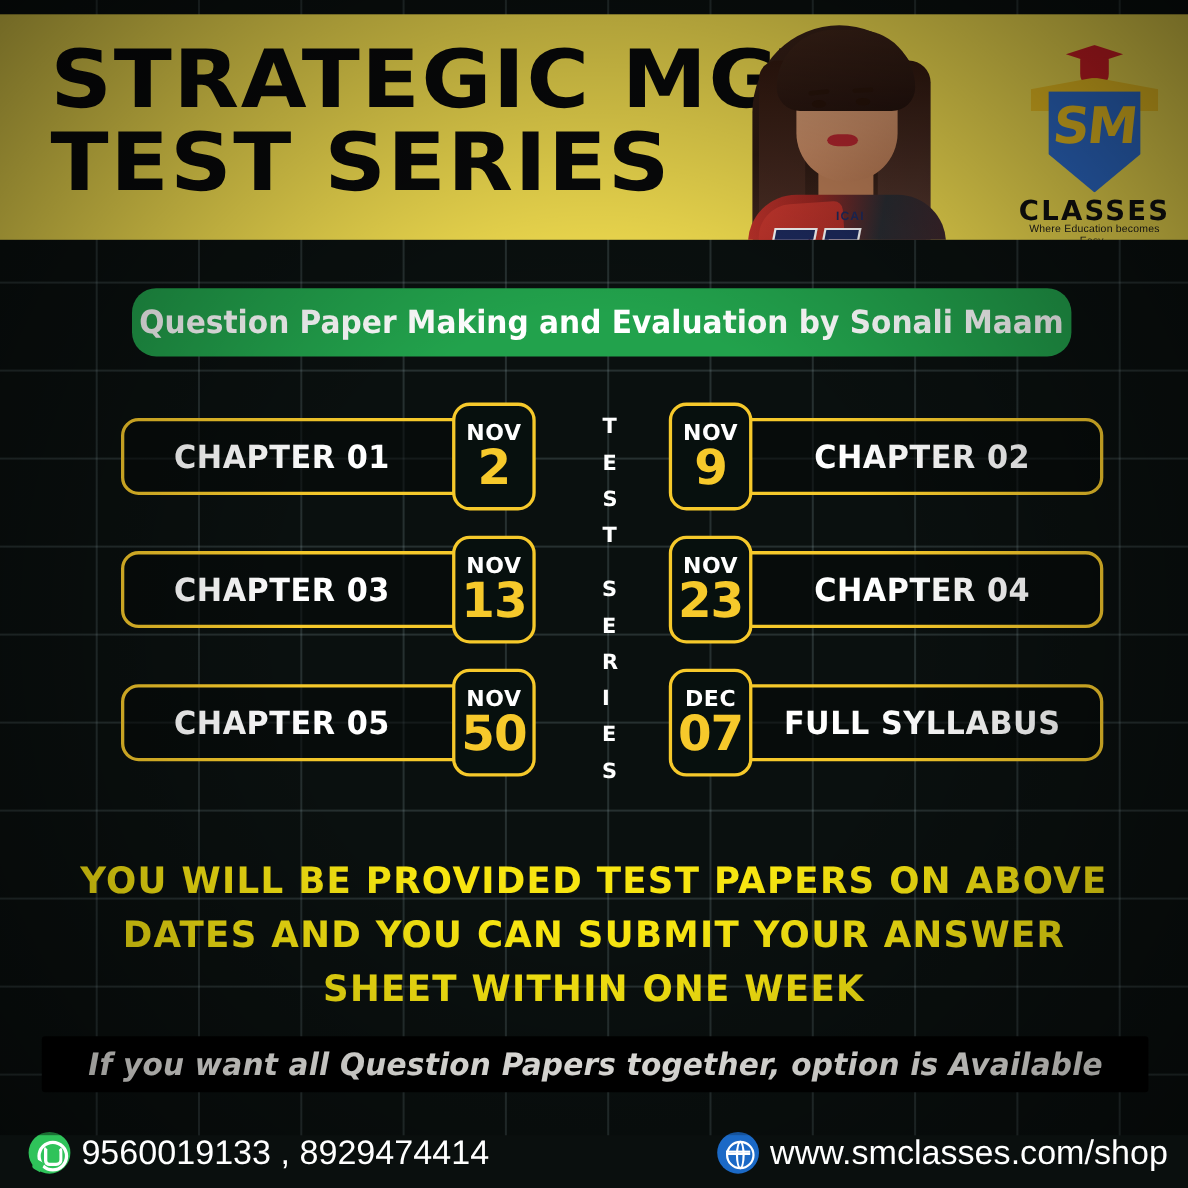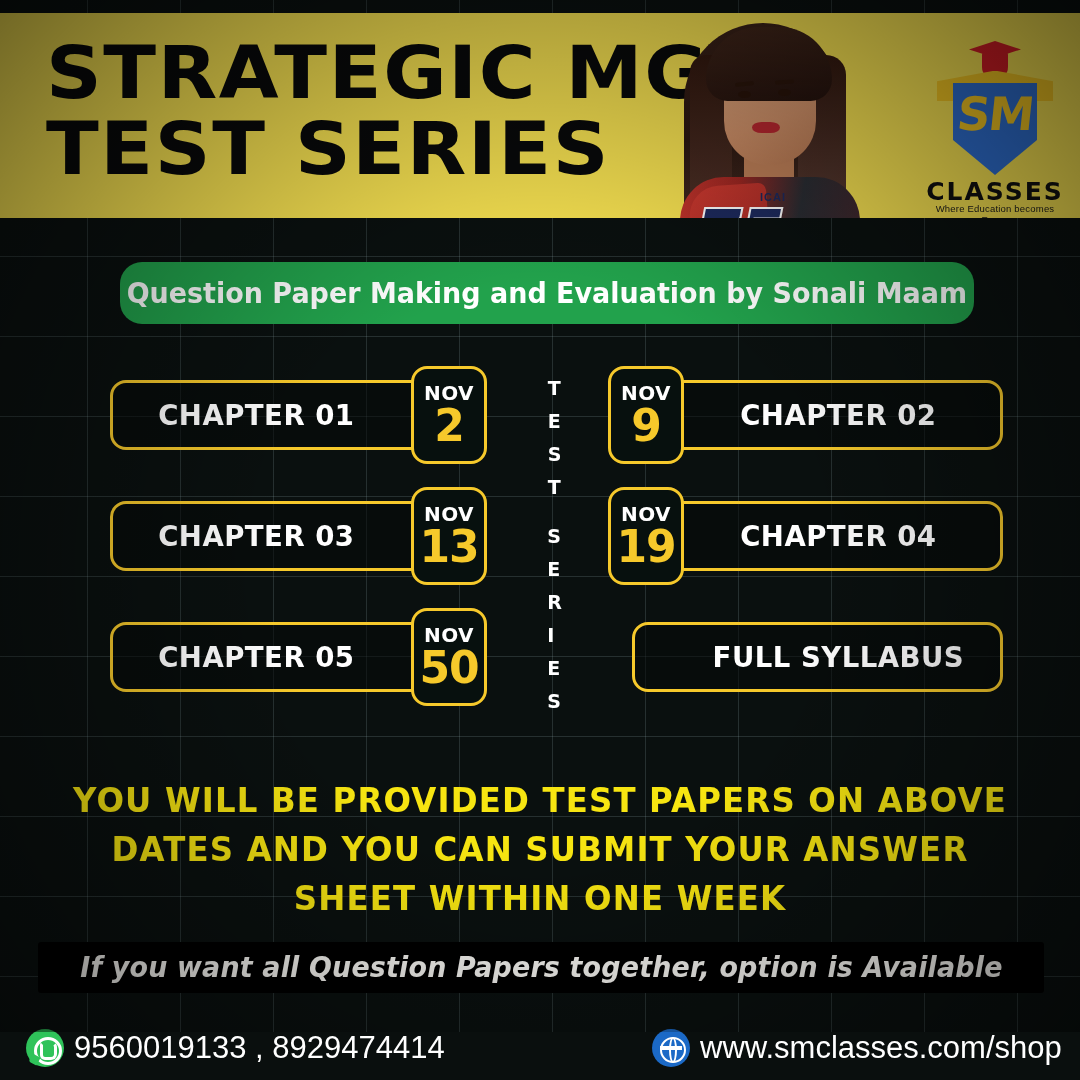--- a/index.html
+++ b/index.html
@@ -363,34 +363,38 @@
     <div class="row" style="top:121px;">
       <div class="pill left">
         <span>CHAPTER 03</span>
       </div>
       <div class="datebox left-col">
         <div class="dmon">NOV</div>
         <div class="dday">13</div>
       </div>
       <div class="datebox right-col">
         <div class="dmon">NOV</div>
-        <div class="dday">19</div>
+        <div class="dday">23</div>
       </div>
       <div class="pill right">
         <span>CHAPTER 04</span>
       </div>
     </div>
 
     <div class="row" style="top:242px;">
       <div class="pill left">
         <span>CHAPTER 05</span>
       </div>
       <div class="datebox left-col">
         <div class="dmon">NOV</div>
         <div class="dday">50</div>
+      </div>
+      <div class="datebox right-col">
+        <div class="dmon">DEC</div>
+        <div class="dday">07</div>
       </div>
       <div class="pill right">
         <span>FULL SYLLABUS</span>
       </div>
     </div>
   </div>
 
   <div class="yellow-note">YOU WILL BE PROVIDED TEST PAPERS ON ABOVE
 DATES AND YOU CAN SUBMIT YOUR ANSWER
 SHEET WITHIN ONE WEEK</div>

